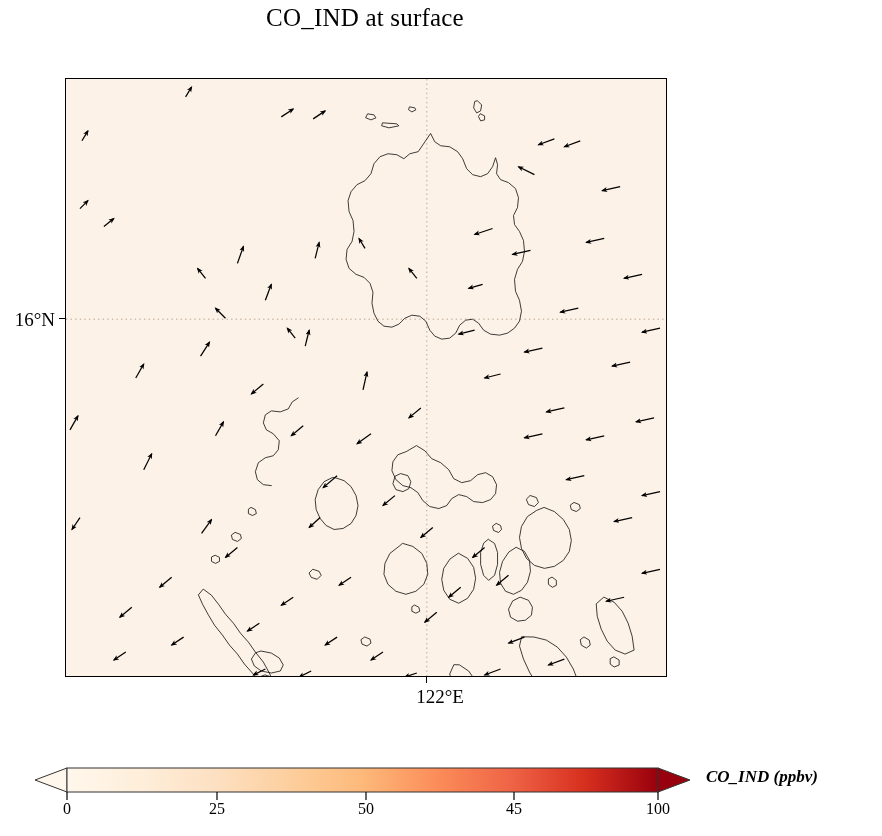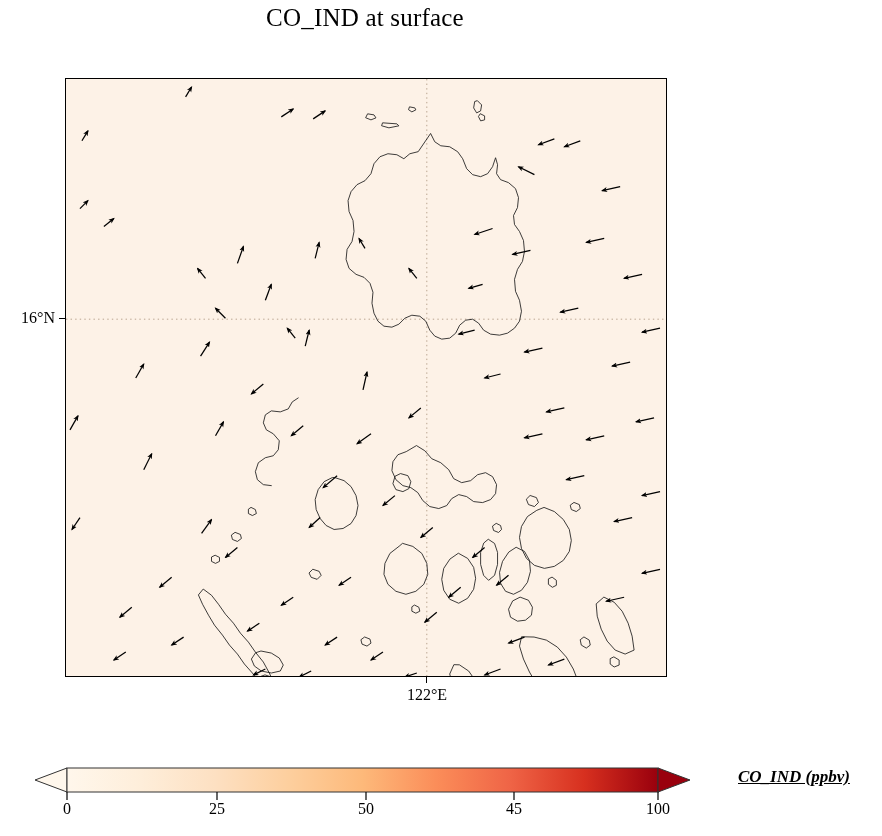--- a/index.html
+++ b/index.html
@@ -65,21 +65,21 @@
     height: 1.3px;
     left: 59px;
   }
   .tick-lon {
     width: 1.3px;
     height: 6px;
     top: 677px;
   }
   .axis-label {
     position: absolute;
-    font-size: 16px;
+    font-size: 19px;
     white-space: nowrap;
   }
   #lat-label-16n {
     right: 827px;
     top: 309px;
     text-align: right;
   }
   #lon-label-122e {
     top: 686px;
     text-align: center;
@@ -104,27 +104,26 @@
   }
   .cbar-tick-label {
     position: absolute;
     font-size: 16px;
     text-align: center;
     width: 60px;
     top: 800px;
   }
   #colorbar-title {
     position: absolute;
-    left: 738px;
+    left: 706px;
     top: 767px;
     font-size: 17px;
     font-weight: bold;
     font-style: italic;
     white-space: nowrap;
-    text-decoration: underline;
   }
 </style>
 </head>
 <body>
 
 <div id="title-block">
   <div id="title-line1">CO_IND at surface</div>
 </div>
 
 <div id="map-frame">
@@ -293,21 +292,21 @@
       <line x1="500" y1="582" x2="484" y2="588"></line>
       <line x1="436" y1="592" x2="420" y2="598"></line>
     </g>
   </svg>
 </div>
 
 <div class="tick-mark tick-lat" style="top:318px;"></div>
 <div class="axis-label" id="lat-label-16n">16°N</div>
 
 <div class="tick-mark tick-lon" style="left:426px;"></div>
-<div class="axis-label" id="lon-label-122e" style="left:367px;">122°E</div>
+<div class="axis-label" id="lon-label-122e" style="left:380px;">122°E</div>
 
 <div id="colorbar-wrap">
   <svg id="colorbar-svg" viewBox="0 0 690 44" preserveAspectRatio="none">
     <defs>
       <linearGradient id="orrd-grad" x1="0" y1="0" x2="1" y2="0">
         <stop offset="0%" stop-color="#fff7ec"></stop>
         <stop offset="12.5%" stop-color="#feeeda"></stop>
         <stop offset="25%" stop-color="#fde0c2"></stop>
         <stop offset="37.5%" stop-color="#fdcf9e"></stop>
         <stop offset="50%" stop-color="#fdb97a"></stop>

